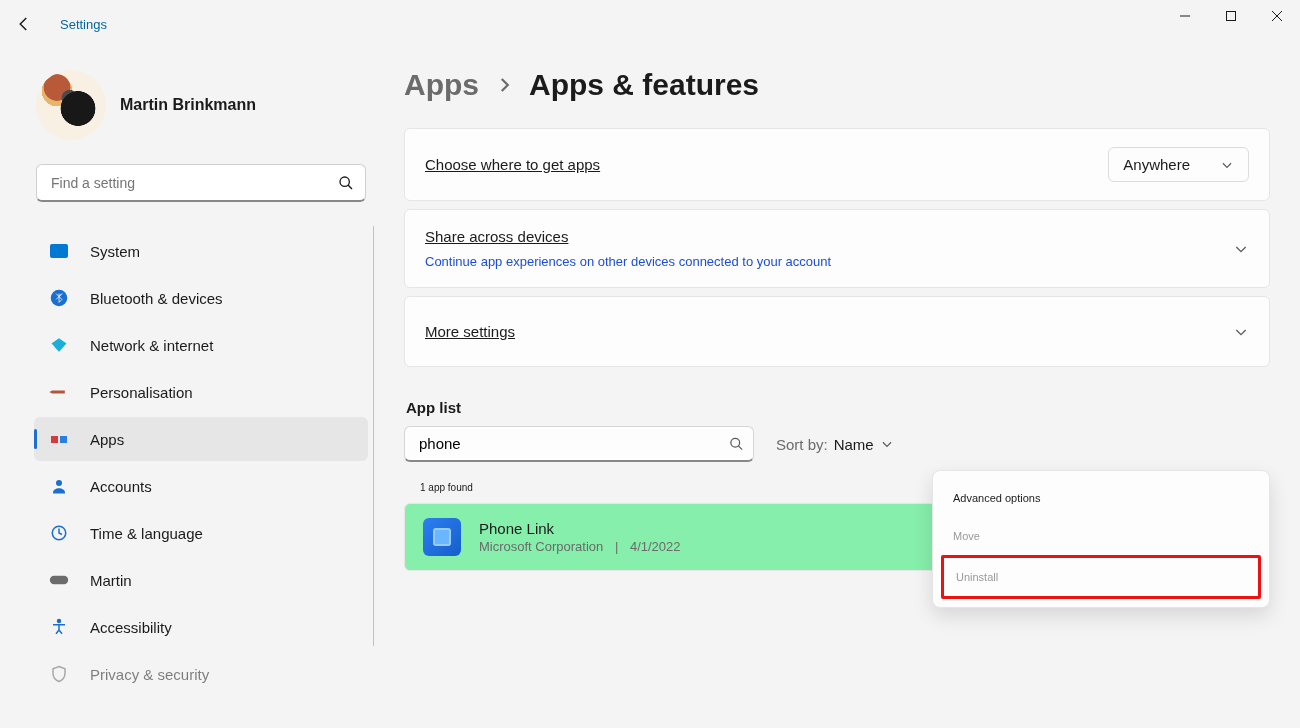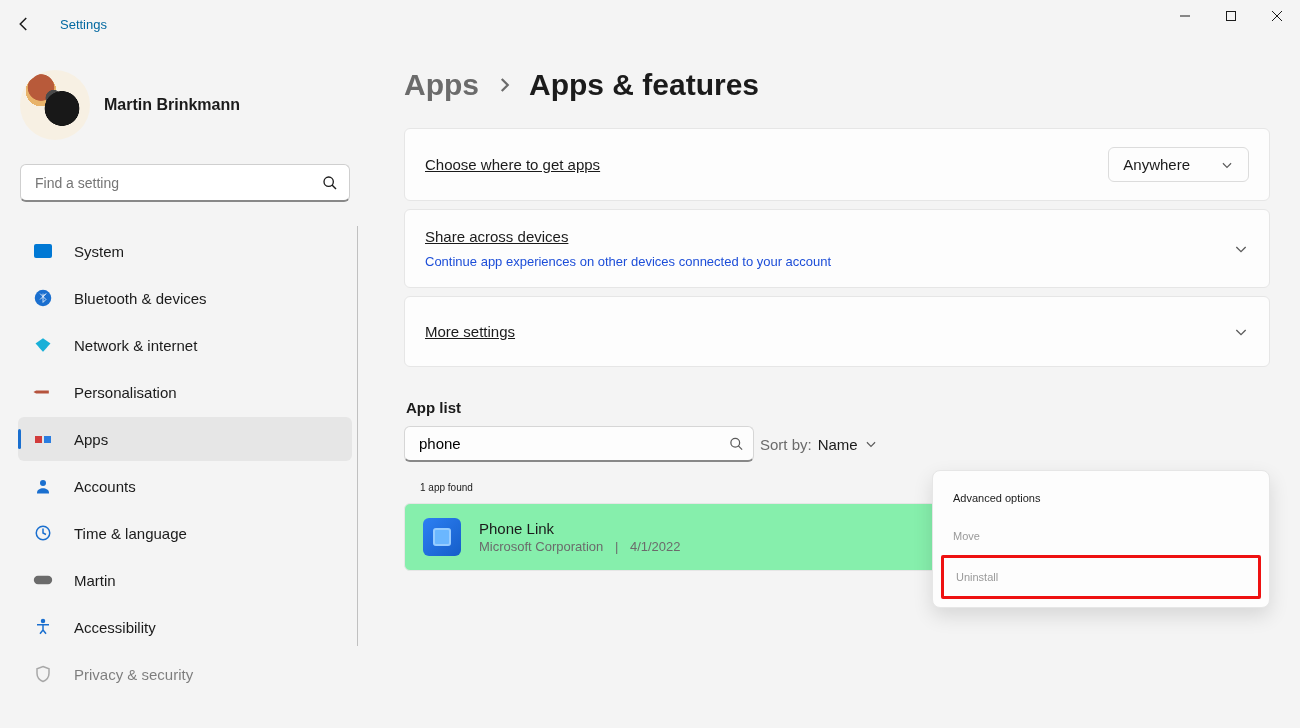--- a/index.html
+++ b/index.html
@@ -27,21 +27,21 @@
   .win-controls {
     position:absolute; top:0; right:0; height:48px; display:flex;
   }
   .win-btn {
     width:46px; height:32px; display:flex; align-items:center; justify-content:center;
     color:#1b1b1b;
   }
 
   
   .sidebar {
-    position:absolute; left:0; top:62px; width:370px; bottom:0;
+    position:absolute; left:16px; top:62px; width:370px; bottom:0;
     display:flex; flex-direction:column;
     padding:0 10px;
   }
   .user-row {
     display:flex; align-items:center; gap:14px;
     padding:8px 10px 24px 10px;
   }
   .avatar {
     width:70px; height:70px; border-radius:50%;
     background: radial-gradient(circle at 30% 30%, #e8b36a 0 22%, #f7f0e3 22% 100%);
@@ -136,21 +136,21 @@
     border:1px solid #dcdcdc; background:#fdfdfd; border-radius:6px;
     padding:8px 14px; font-size:15px;
   }
   .chev { color:#5b5b5b; }
 
   .section-label {
     font-size:15px; font-weight:600; margin:24px 0 10px 2px;
   }
 
   .filter-row {
-    display:flex; align-items:center; gap:6px;
+    display:flex; align-items:center; gap:22px;
   }
   .app-search {
     position:relative; width:350px;
   }
   .app-search input{
     width:100%; height:36px; border-radius:6px;
     border:1px solid #d6d6d6; background:#fdfdfd;
     border-bottom:2px solid #888;
     padding:0 40px 0 14px; font-size:15px;
     outline:none;

